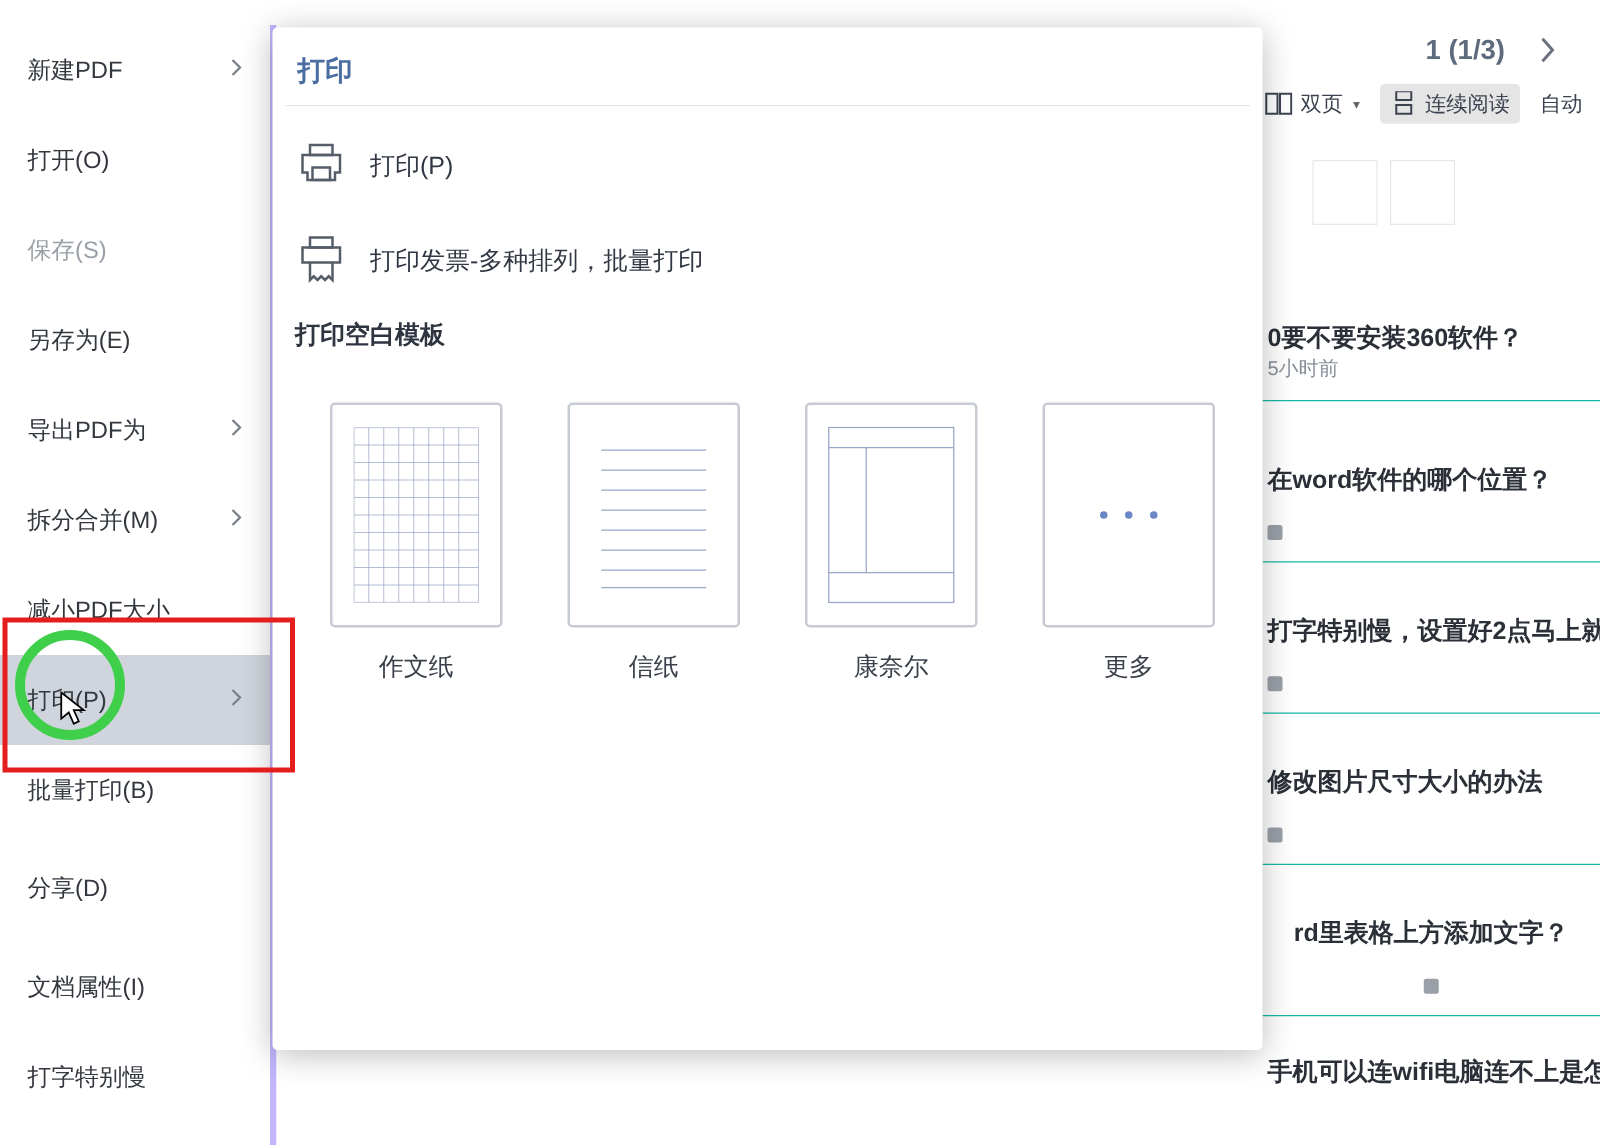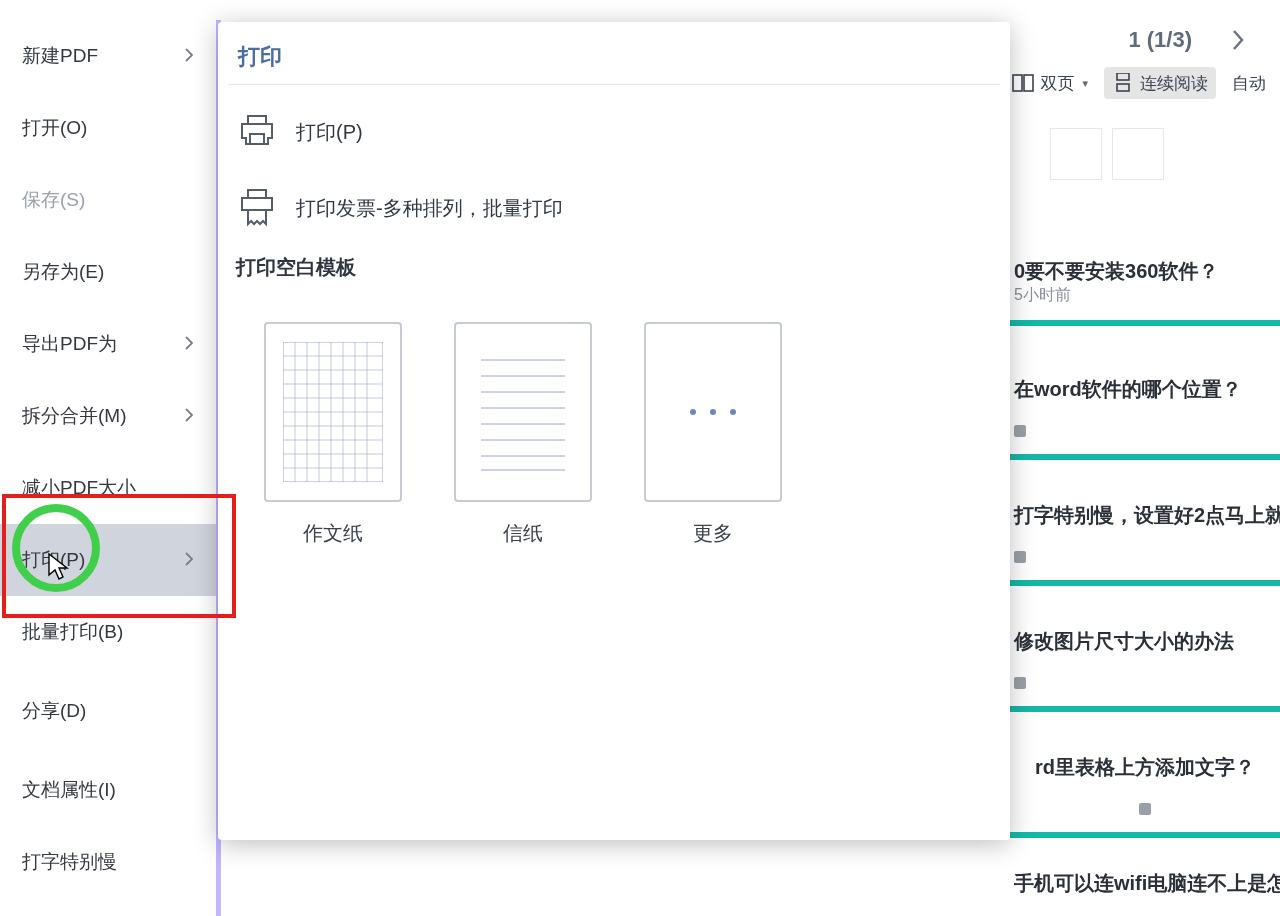--- a/index.html
+++ b/index.html
@@ -23,21 +23,21 @@
       left: 0;
       background: #fff;
     }
     .page-indicator-wrap {
       position: absolute;
       top: 20px;
       right: 22px;
       height: 40px;
       display: flex;
       align-items: center;
-      gap: 26px;
+      gap: 14px;
     }
     .page-indicator {
       font-size: 22px;
       font-weight: 600;
       color: #5e6b7d;
     }
     .page-nav-next {
       width: 40px;
       height: 40px;
       display: flex;
@@ -233,21 +233,21 @@
       margin: 18px 0 0 40px;
     }
     .article-thumb-row .thumb {
       width: 50px;
       height: 50px;
       border: 1px solid #e5e7eb;
       background: #fff;
     }
     .article-item {
       padding: 18px 4px 14px 4px;
-      border-bottom: 6px solid #14b8a6;
+      border-bottom: 1px solid #14b8a6;
     }
     .article-title {
       font-size: 20px;
       font-weight: 600;
       color: #2b3038;
       line-height: 1.35;
       white-space: nowrap;
     }
     .article-meta {
       margin-top: 22px;
@@ -429,20 +429,31 @@
               <line x1="8" y1="82" x2="92" y2="82"></line>
               <line x1="8" y1="98" x2="92" y2="98"></line>
               <line x1="8" y1="114" x2="92" y2="114"></line>
               <line x1="8" y1="128" x2="92" y2="128"></line>
           </g>
         </svg>
       </div>
       <div class="pp-tmpl-label">信纸</div>
     </div>
 
+    <div class="pp-tmpl">
+      <div class="pp-tmpl-card">
+        <svg width="108" height="148" viewBox="0 0 108 148">
+          <rect x="4" y="4" width="100" height="140" fill="none" stroke="#9aa6c7" stroke-width="1"></rect>
+          <line x1="4" y1="20" x2="104" y2="20" stroke="#9aa6c7" stroke-width="1"></line>
+          <line x1="34" y1="20" x2="34" y2="120" stroke="#9aa6c7" stroke-width="1"></line>
+          <line x1="4" y1="120" x2="104" y2="120" stroke="#9aa6c7" stroke-width="1"></line>
+        </svg>
+      </div>
+      <div class="pp-tmpl-label">康奈尔</div>
+    </div>
 
     <div class="pp-tmpl">
       <div class="pp-tmpl-card">
         <svg width="60" height="20" viewBox="0 0 60 20">
           <circle cx="10" cy="10" r="3" fill="#6a87c4"></circle>
             <circle cx="30" cy="10" r="3" fill="#6a87c4"></circle>
             <circle cx="50" cy="10" r="3" fill="#6a87c4"></circle>
         </svg>
       </div>
       <div class="pp-tmpl-label">更多</div>

